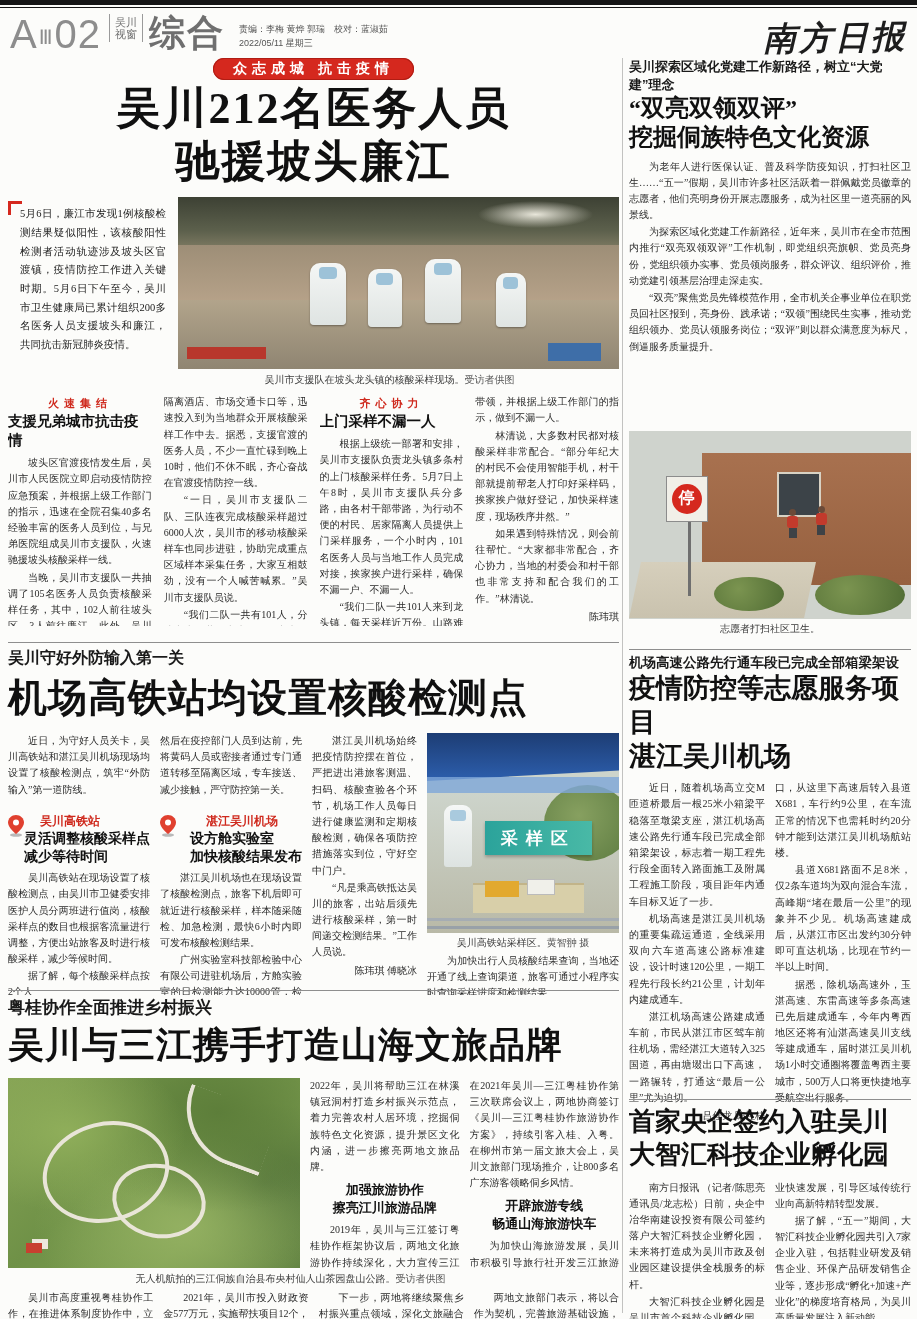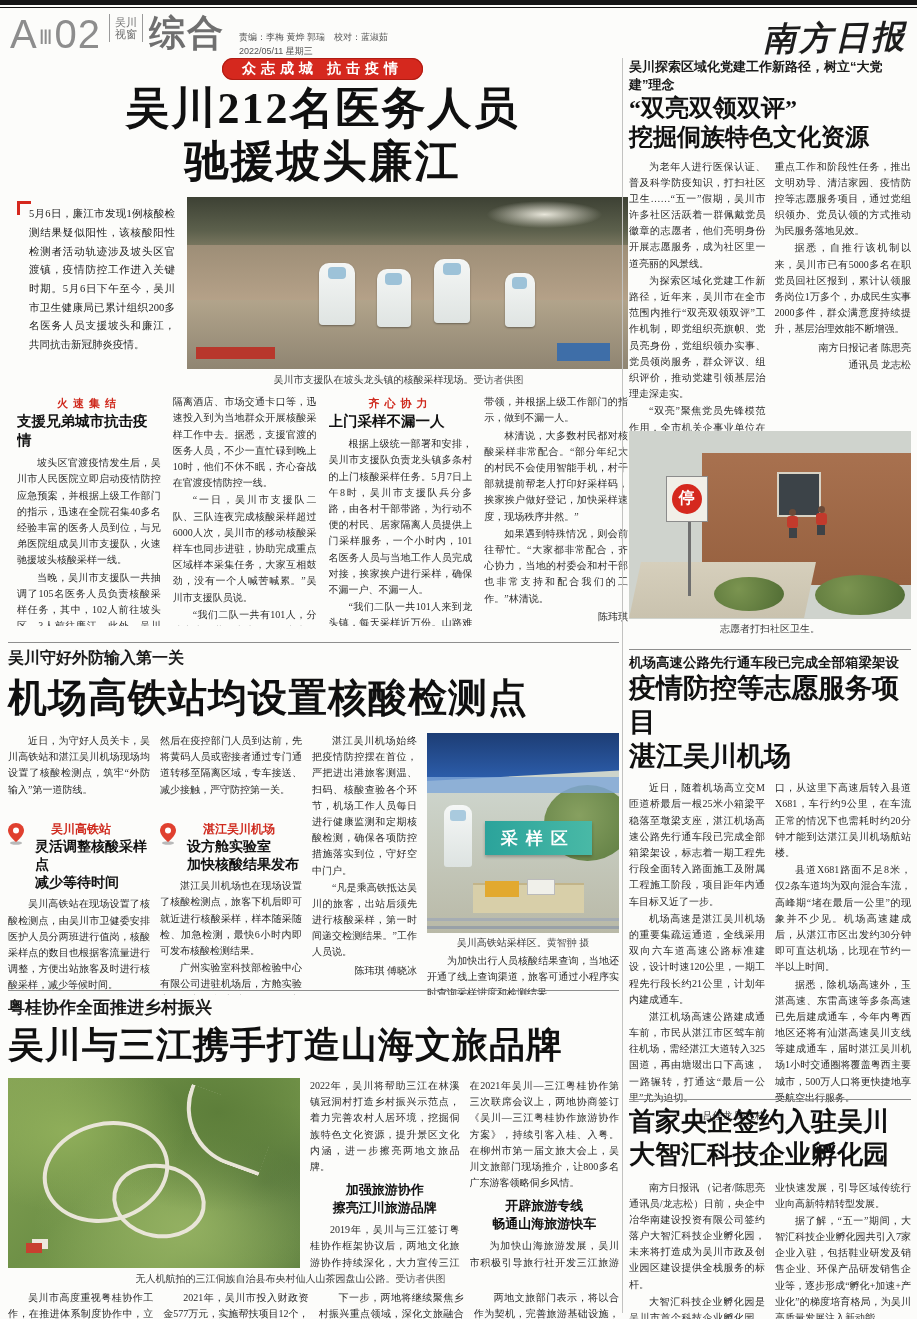--- a/index.html
+++ b/index.html
@@ -8,35 +8,35 @@
   
   .toprule{position:absolute;top:0;left:0;width:917px;}
   .toprule .thick{height:5px;background:#161616;}
   .toprule .thin{height:1px;background:#161616;margin-top:2px;}
   .pgheader{position:absolute;top:14px;left:10px;width:897px;height:42px;display:flex;align-items:flex-start;}
   .edition{font-family:"Liberation Sans",sans-serif;color:#8d8d8d;font-size:40px;line-height:40px;font-weight:400;letter-spacing:1px;display:flex;align-items:flex-end;}
   .edition .sub{font-size:20px;line-height:34px;margin:0 1px;}
   .winbox{margin-left:8px;border-left:1px solid #9a9a9a;border-right:1px solid #9a9a9a;padding:2px 5px;
           font-size:11px;line-height:12px;color:#6f6f6f;font-family:"Liberation Sans",sans-serif;}
   .secbig{margin-left:6px;font-size:36px;line-height:38px;color:#6f6f6f;font-weight:700;letter-spacing:2px;}
-  .edinfo{margin-left:14px;margin-top:16px;font-size:9px;line-height:14px;color:#555;font-family:"Liberation Sans",sans-serif;}
+  .edinfo{margin-left:14px;margin-top:8px;font-size:9px;line-height:14px;color:#555;font-family:"Liberation Sans",sans-serif;}
   .sp{flex:1;}
   .masthead{font-size:33px;font-weight:900;font-style:italic;color:#1d1d1d;letter-spacing:3px;margin-top:2px;transform:rotate(-1deg);}
   
   .bp{font-size:10px;line-height:1.62;text-align:justify;text-indent:2em;margin:0 0 1px;color:#2a2a2a;}
   .byline{font-size:10px;text-align:right;margin-top:3px;color:#2a2a2a;}
   .kick{font-family:"Liberation Sans",sans-serif;font-weight:700;color:#1a1a1a;}
   .caprow{display:flex;justify-content:center;font-size:10px;color:#3a3a3a;}
   .credit{color:#555;}
   .stag{color:#cf2a1e;font-size:11px;font-weight:700;letter-spacing:5px;text-align:center;margin:2px 0 1px;font-family:"Liberation Sans",sans-serif;}
   .stitle{font-size:14.5px;font-weight:800;margin:0 0 5px;color:#111;}
   .sep{position:absolute;border-top:1px solid #8e8e8e;}
   .vline{position:absolute;left:622px;top:58px;height:1255px;border-left:1px solid #c2c2c0;}
   
-  #lead{position:absolute;left:17px;top:58px;width:611px;}
+  #lead{position:absolute;left:8px;top:58px;width:611px;}
   .banner{width:fit-content;margin:0 auto;background:#d5281e;color:#fff;font-size:14px;font-weight:700;
           font-family:"Liberation Sans",sans-serif;padding:2px 20px;border-radius:12px;letter-spacing:5px;box-shadow:0 0 0 1px #b01d14 inset;}
   .h-lead{text-align:center;font-size:44px;line-height:1.06;font-weight:900;letter-spacing:2px;color:#101010;margin-top:6px;}
   .leadrow{display:flex;gap:10px;margin-top:12px;height:172px;}
   .lede{width:146px;position:relative;font-size:10.5px;line-height:1.78;text-align:justify;padding:8px 2px 0 12px;color:#222;}
   .lede .qmark{position:absolute;left:0;top:4px;width:11px;height:11px;border-left:3px solid #d5281e;border-top:3px solid #d5281e;}
   .leadcols{display:flex;gap:12px;margin-top:7px;height:232px;overflow:hidden;}
   .leadcols .c{flex:1;overflow:hidden;}
   
   .ph{position:relative;overflow:hidden;background:#b9ab93;}
@@ -81,21 +81,21 @@
   .ph-aerial{width:292px;height:190px;background:
       radial-gradient(120px 80px at 20% 28%,#8fae5a,rgba(0,0,0,0)),
       radial-gradient(160px 100px at 72% 18%,#5d7e3a,rgba(0,0,0,0)),
       radial-gradient(150px 95px at 60% 78%,#93b061,rgba(0,0,0,0)),
       radial-gradient(110px 80px at 88% 55%,#4e6e38,rgba(0,0,0,0)),
       linear-gradient(135deg,#86a355 0%,#6f9147 40%,#7fa052 70%,#5d7e3f 100%);}
   .ring{position:absolute;border:4px solid #e9e5d8;border-radius:50%;}
   .rtail{position:absolute;border-left:4px solid #e9e5d8;border-bottom:4px solid #e9e5d8;border-radius:0 0 0 60px;}
   .shed{position:absolute;left:6%;bottom:8%;width:16px;height:10px;background:#c8402f;box-shadow:6px -4px 0 #ece8dd;}
   
-  .pinblk{display:flex;gap:11px;margin:23px 0 4px;}
+  .pinblk{display:flex;gap:0;margin:15px 0 4px;justify-content:space-between;}
   .pinblk svg{flex:none;margin-top:2px;}
   .pinblk .ptag{color:#cf2a1e;font-size:12px;font-weight:800;font-family:"Liberation Sans",sans-serif;margin-left:16px;}
   .pinblk .ptitle{font-size:14px;font-weight:800;line-height:1.3;color:#111;}
   
   #station{position:absolute;left:8px;top:648px;width:611px;}
   #station .hl{font-size:39px;font-weight:900;letter-spacing:1px;color:#101010;margin:2px 0 8px;}
   .strow{display:flex;gap:10px;height:262px;overflow:hidden;}
   .strow .c1,.strow .c2{width:142px;flex:none;overflow:hidden;}
   .strow .c3{width:105px;flex:none;overflow:hidden;}
   .strow .cph{flex:1;overflow:hidden;}
@@ -334,26 +334,20 @@
   <div id="party">
     <div class="kick" style="font-size:13px;">吴川探索区域化党建工作新路径，树立“大党建”理念</div>
     <div class="hl">“双亮双领双评”</div>
     <div class="hl">挖掘侗族特色文化资源</div>
     <div class="pcols">
       <div class="c">
         <p class="bp">为老年人进行医保认证、普及科学防疫知识，打扫社区卫生……“五一”假期，吴川市许多社区活跃着一群佩戴党员徽章的志愿者，他们亮明身份开展志愿服务，成为社区里一道亮丽的风景线。</p>
         <p class="bp">为探索区域化党建工作新路径，近年来，吴川市在全市范围内推行“双亮双领双评”工作机制，即党组织亮旗帜、党员亮身份，党组织领办实事、党员领岗服务，群众评议、组织评价，推动党建引领基层治理走深走实。</p>
         <p class="bp">“双亮”聚焦党员先锋模范作用，全市机关企事业单位在职党员回社区报到，亮身份、践承诺；“双领”围绕民生实事，推动党组织领办、党员认领服务岗位；“双评”则以群众满意度为标尺，倒逼服务质量提升。</p>
       </div>
-      <div class="c">
-        <p class="bp" style="text-indent:0;">重点工作和阶段性任务，推出文明劝导、清洁家园、疫情防控等志愿服务项目，通过党组织领办、党员认领的方式推动为民服务落地见效。</p>
-        <p class="bp">据悉，自推行该机制以来，吴川市已有5000多名在职党员回社区报到，累计认领服务岗位1万多个，办成民生实事2000多件，群众满意度持续提升，基层治理效能不断增强。</p>
-        <div class="byline">南方日报记者 陈思亮</div>
-        <div class="byline">通讯员 龙志松</div>
-      </div>
     </div>
     <div class="ph ph-party">
       <div class="wall"></div>
       <div class="win"></div>
       <div class="road"></div>
       <div class="bush" style="left:30%;bottom:4%;width:70px;height:34px;"></div>
       <div class="bush" style="right:2%;bottom:2%;width:90px;height:40px;"></div>
       <div class="pole"></div>
       <div class="signboard">
         <div class="stopc">停</div>

